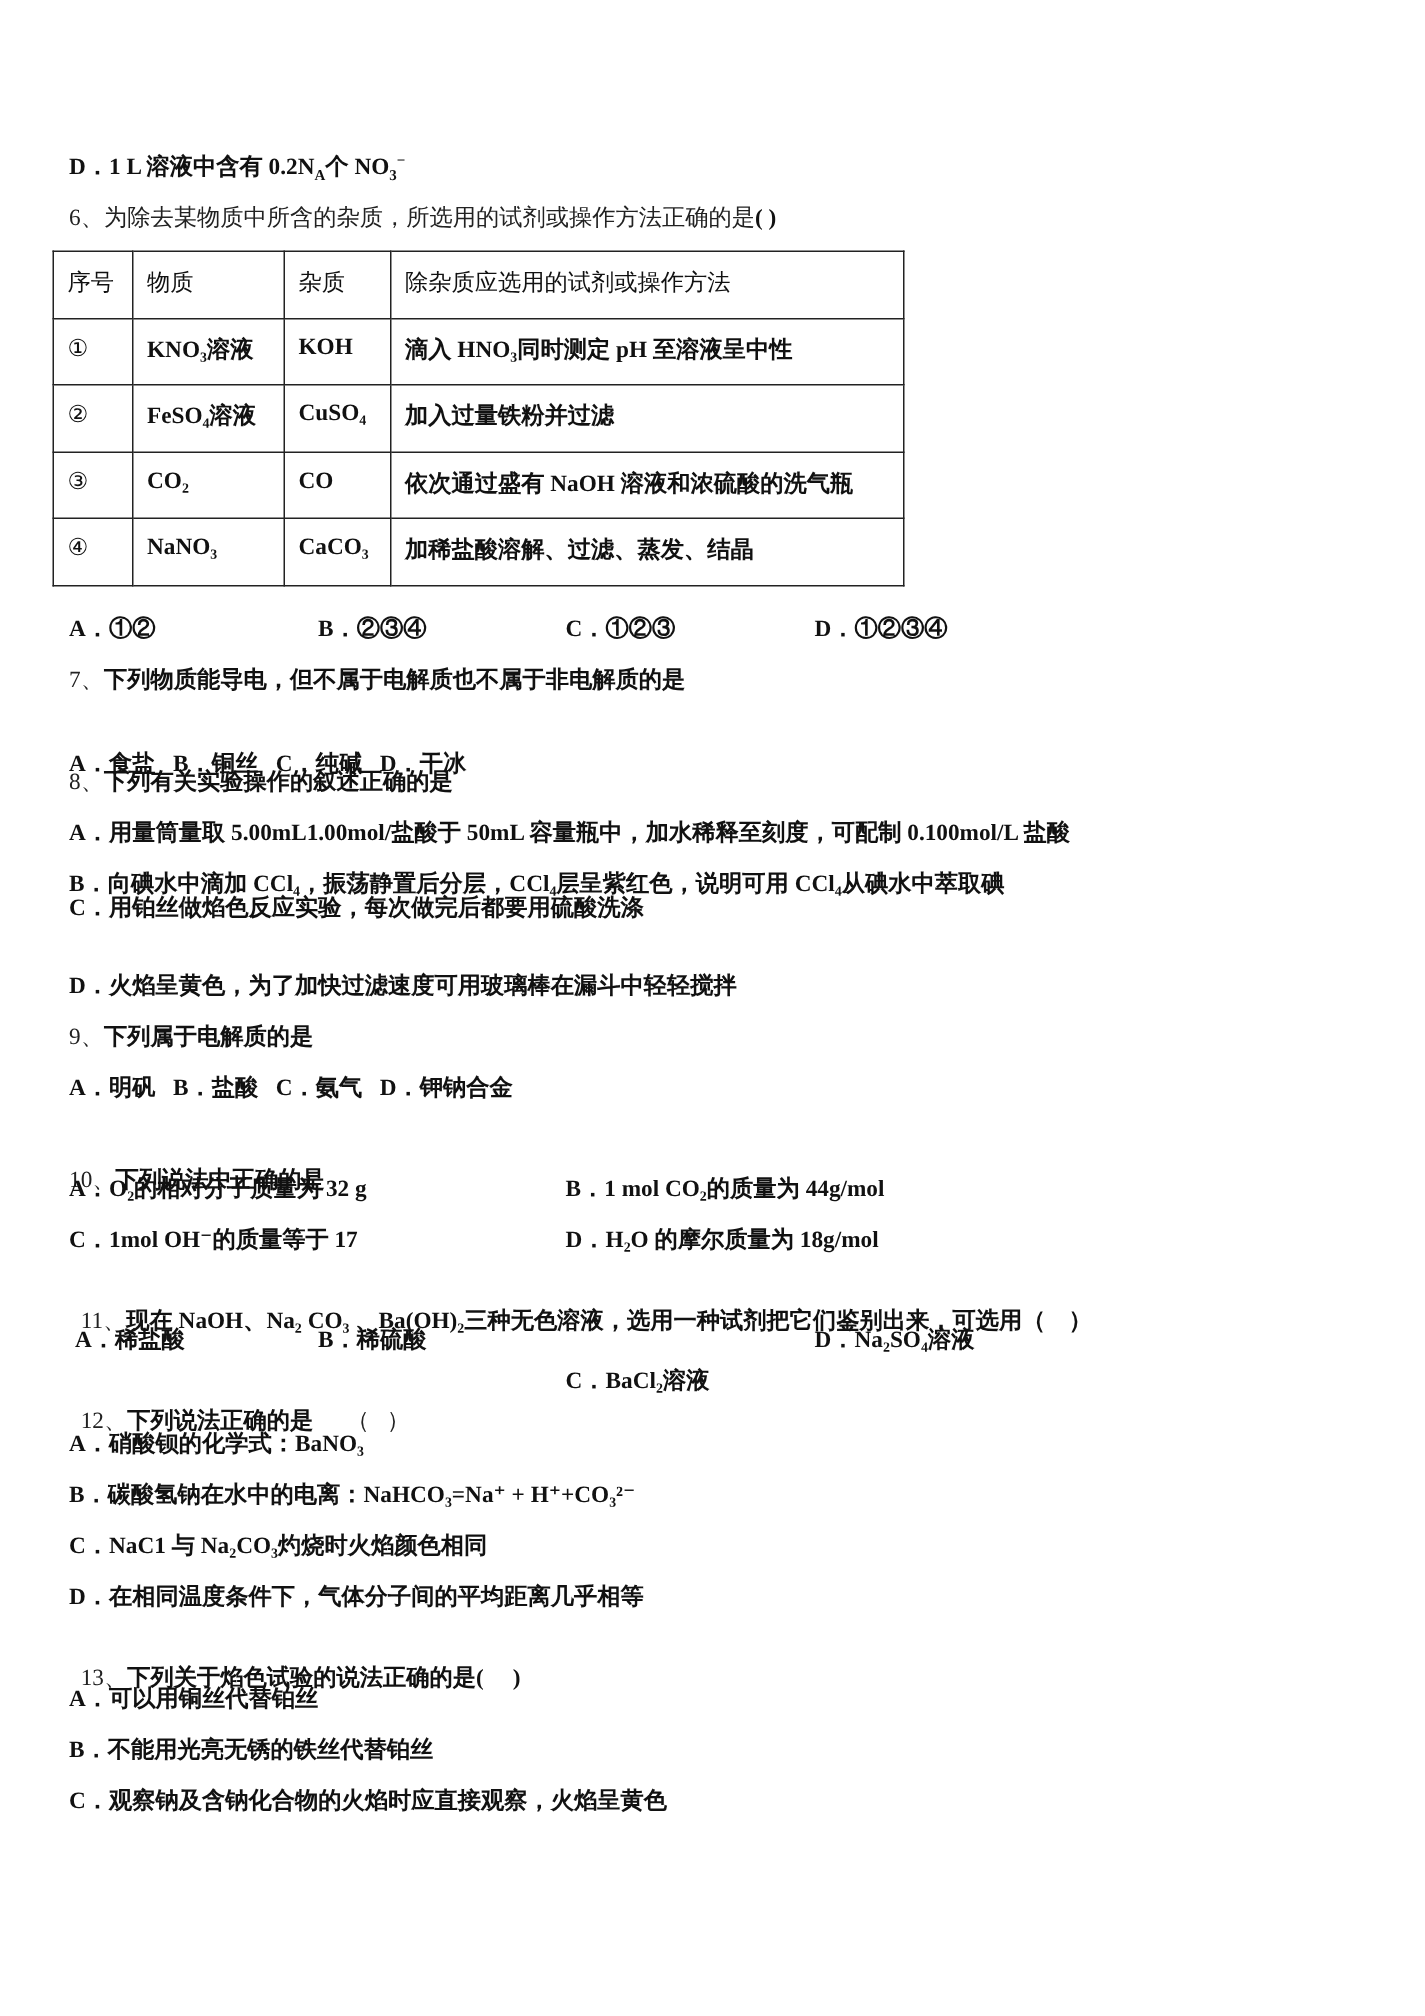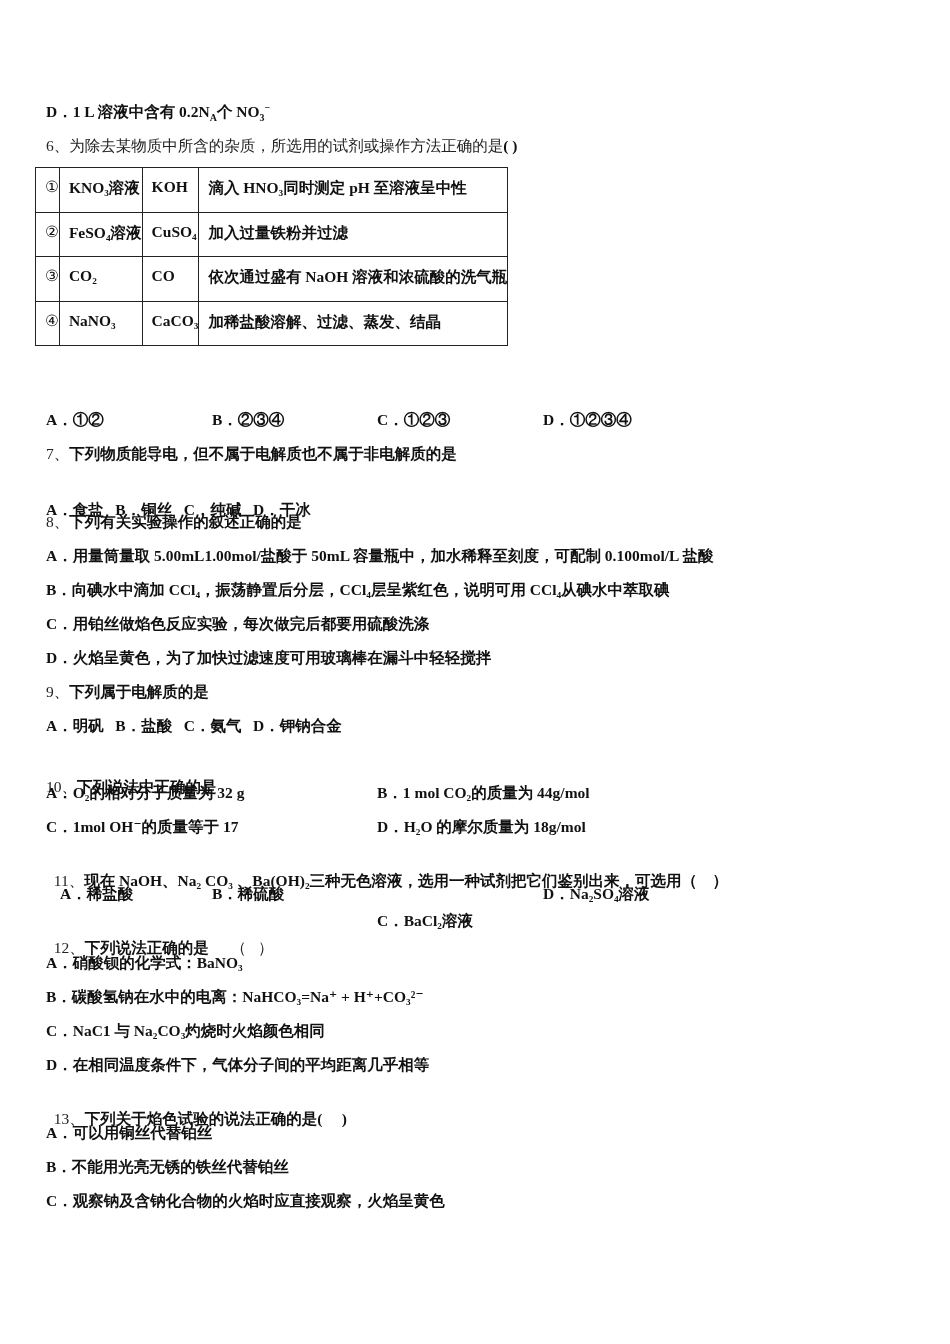--- a/index.html
+++ b/index.html
@@ -20,20 +20,26 @@
 <div class="line b" style="top:102px;">
   <span>D．</span><span>1 L 溶液中含有 0.2N</span><sub>A</sub><span>个 NO</span><sub>3</sub><sup>−</sup>
 </div>
 
 <div class="line" style="top:136px;text-align:right;">
   <span class="q">6、</span><span class="q">为除去某物质中所含的杂质，所选用的试剂或操作方法正确的是</span><span class="b">( )</span>
 </div>
 
 <table class="tbl">
   <tbody>
+      <tr>
+    <td class="c0">序号</td>
+    <td class="c1">物质</td>
+    <td class="c2">杂质</td>
+    <td class="c3">除杂质应选用的试剂或操作方法</td>
+  </tr>
   <tr>
     <td>①</td>
     <td class="b">KNO₃溶液</td>
     <td class="b">KOH</td>
     <td class="b">滴入 HNO₃同时测定 pH 至溶液呈中性</td>
   </tr>
   <tr>
     <td>②</td>
     <td class="b">FeSO₄溶液</td>
     <td class="b">CuSO₄</td>
@@ -62,40 +68,40 @@
 <div class="line" style="top:444px;">
   <span class="q">7、</span><span class="b">下列物质能导电，但不属于电解质也不属于非电解质的是</span>
 </div>
 <div class="line b" style="top:500px; white-space: pre;">A．食盐   B．铜丝   C．纯碱   D．干冰</div>
 
 <div class="line" style="top:512px;">
   <span class="q">8、</span><span class="b">下列有关实验操作的叙述正确的是</span>
 </div>
 <div class="line b" style="top:546px;"><span>A．</span><span>用量筒量取 5.00mL1.00mol/盐酸于 50mL 容量瓶中，加水稀释至刻度，可配制 0.100mol/L 盐酸</span></div>
 <div class="line b" style="top:580px;"><span>B．</span><span>向碘水中滴加 CCl₄，振荡静置后分层，CCl₄层呈紫红色，说明可用 CCl₄从碘水中萃取碘</span></div>
-<div class="line b" style="top:614px;"><span>C．</span><span>用铂丝做焰色反应实验，每次做完后都要用硫酸洗涤</span></div>
+<div class="line b" style="top:596px;"><span>C．</span><span>用铂丝做焰色反应实验，每次做完后都要用硫酸洗涤</span></div>
 <div class="line b" style="top:648px;"><span>D．</span><span>火焰呈黄色，为了加快过滤速度可用玻璃棒在漏斗中轻轻搅拌</span></div>
 
 <div class="line" style="top:682px;">
   <span class="q">9、</span><span class="b">下列属于电解质的是</span>
 </div>
 <div class="line b" style="top:716px; white-space: pre;">A．明矾   B．盐酸   C．氨气   D．钾钠合金</div>
 
 <div class="line" style="top:777px;">
   <span class="q">10、</span><span class="b">下列说法中正确的是</span>
 </div>
 <div class="opt b" style="left:46px; top:783px;"><span>A．</span><span>O₂的相对分子质量为 32 g</span></div>
 <div class="opt b" style="left:377px; top:783px;"><span>B．</span><span>1 mol CO₂的质量为 44g/mol</span></div>
 <div class="opt b" style="left:46px; top:817px;"><span>C．</span><span>1mol OH⁻的质量等于 17</span></div>
 <div class="opt b" style="left:377px; top:817px;"><span>D．</span><span>H₂O 的摩尔质量为 18g/mol</span></div>
 
 <div class="line" style="top:851px; white-space: pre;">
   <span class="q">11、</span><span class="b">现在 NaOH、Na₂ CO₃ 、Ba(OH)₂三种无色溶液，选用一种试剂把它们鉴别出来，可选用（    ）</span>
 </div>
-<div class="opt b" style="left:60px; top:884px;"><span>A．</span><span>稀盐酸</span></div>
+<div class="opt b" style="left:50px; top:884px;"><span>A．</span><span>稀盐酸</span></div>
 <div class="opt b" style="left:212px; top:884px;"><span>B．</span><span>稀硫酸</span></div>
 <div class="opt b" style="left:377px; top:884px;margin-top:27px;"><span>C．</span><span>BaCl₂溶液</span></div>
 <div class="opt b" style="left:543px; top:884px;"><span>D．</span><span>Na₂SO₄溶液</span></div>
 
 <div class="line" style="top:918px; white-space: pre;">
   <span class="q">12、</span><span class="b">下列说法正确的是</span><span class="q" style="margin-left:22px;">（   ）</span>
 </div>
 <div class="line b" style="top:953px;"><span>A．</span><span>硝酸钡的化学式：BaNO₃</span></div>
 <div class="line b" style="top:987px;"><span>B．</span><span>碳酸氢钠在水中的电离：NaHCO₃=Na⁺ + H⁺+CO₃²⁻</span></div>
 <div class="line b" style="top:1021px;"><span>C．</span><span>NaC1 与 Na₂CO₃灼烧时火焰颜色相同</span></div>

